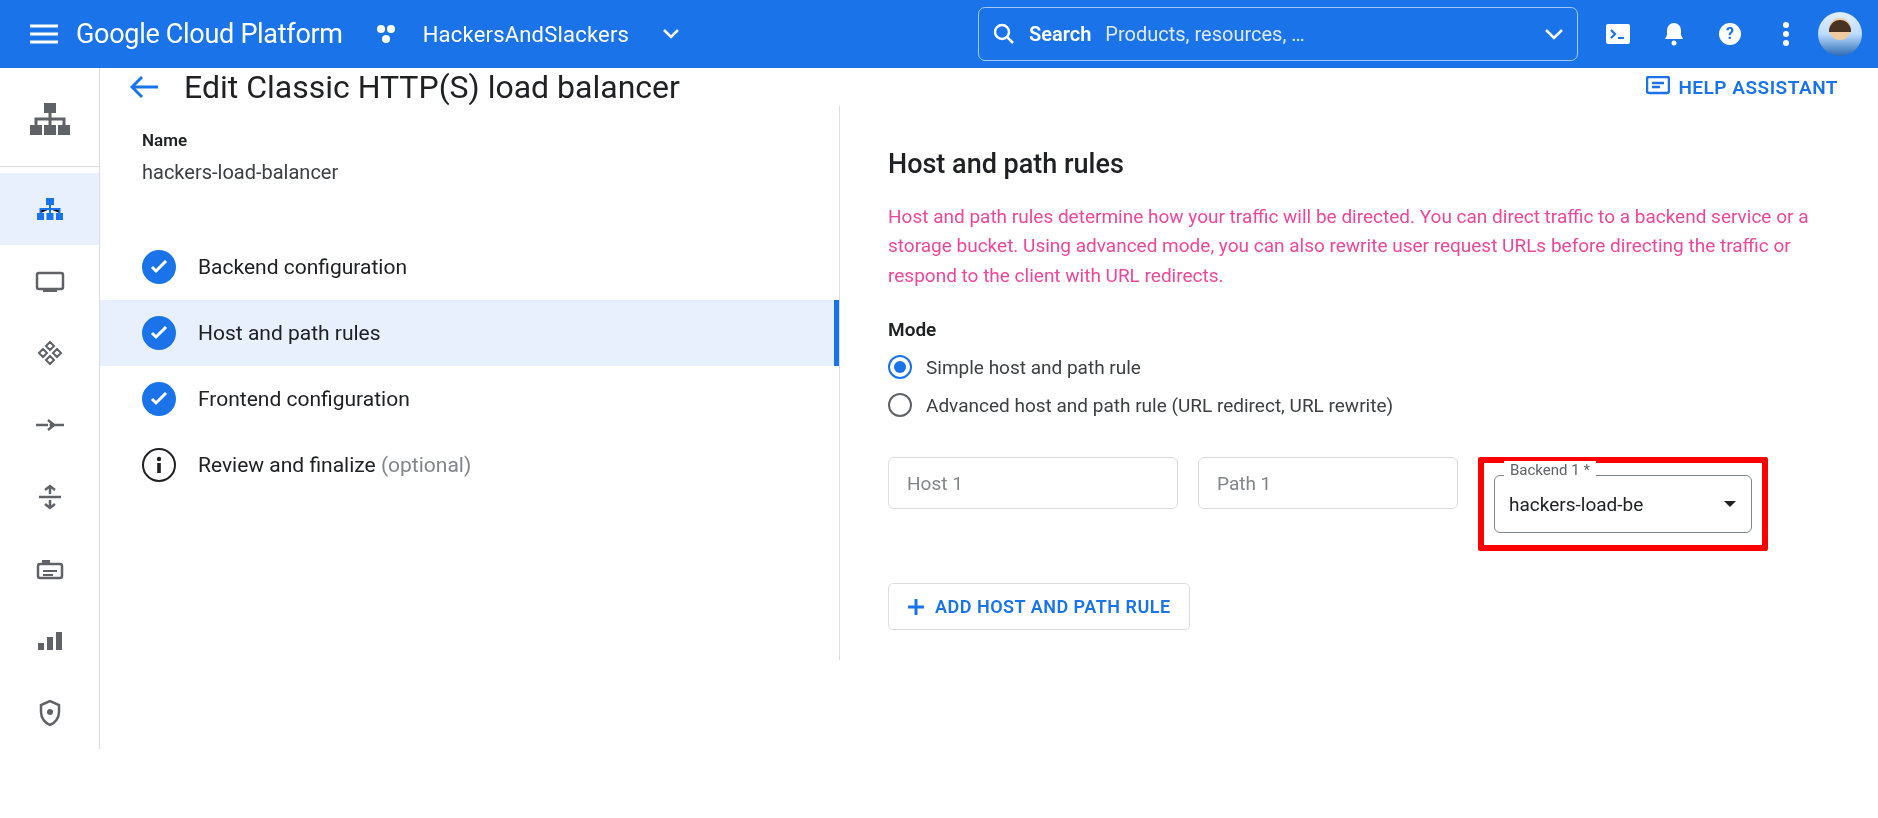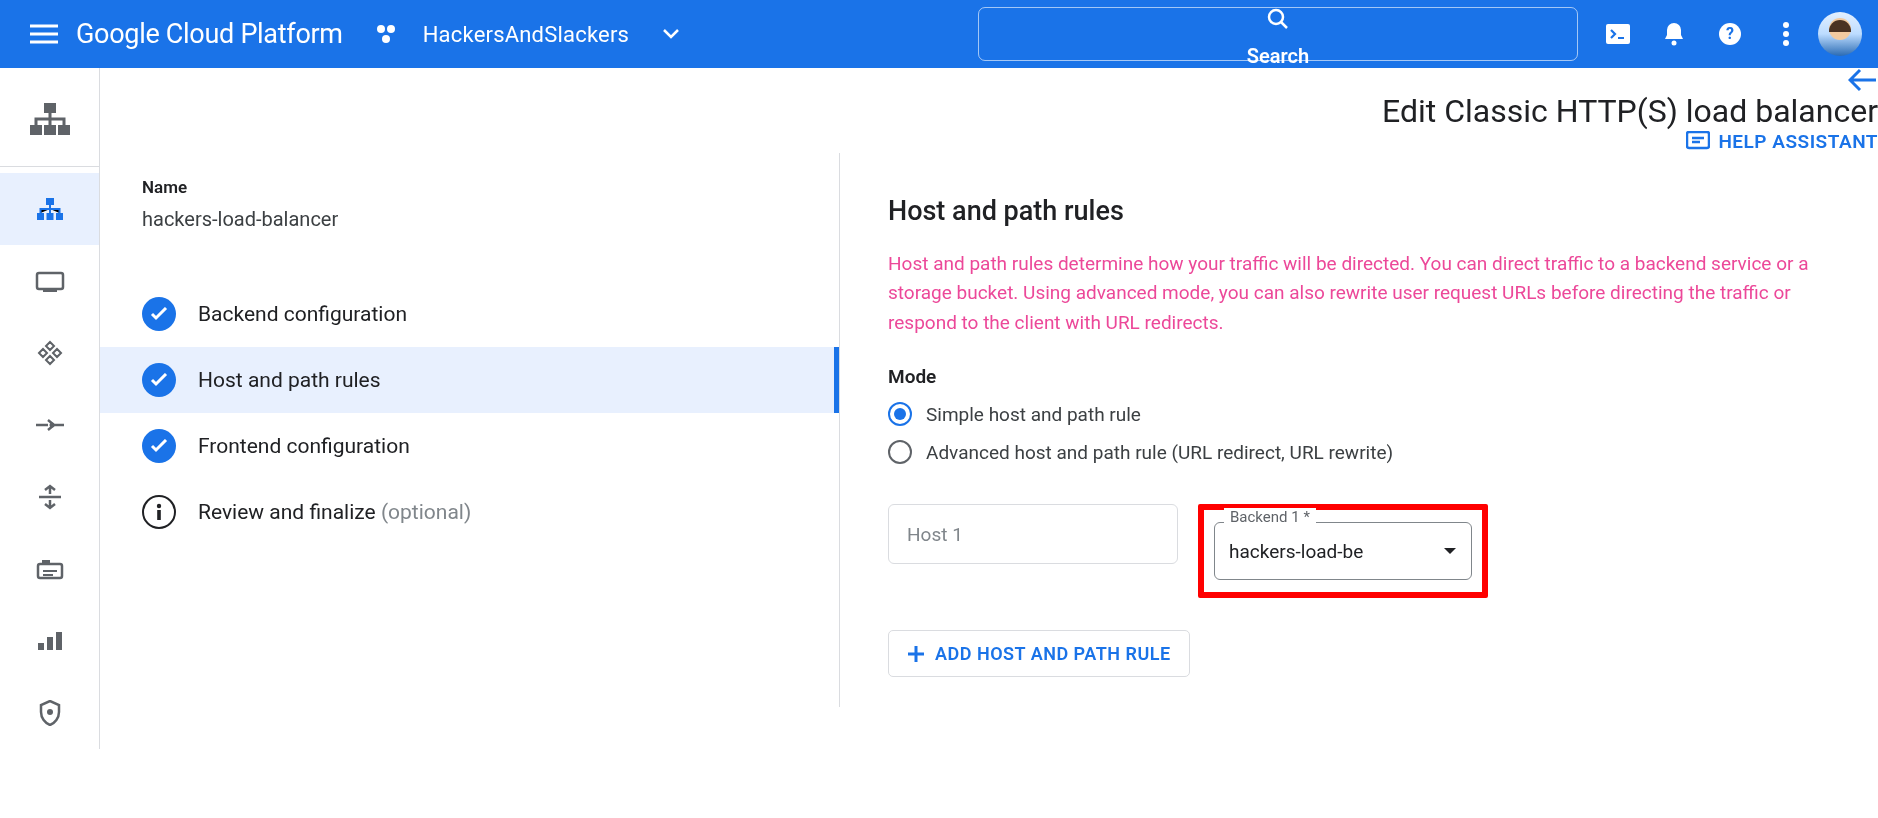--- a/index.html
+++ b/index.html
@@ -3,21 +3,21 @@
 <meta charset="utf-8">
 <style>
 * { box-sizing: border-box; margin: 0; padding: 0; }
 body { font-family: "Google Sans", Roboto, Arial, sans-serif; color: #202124; background: #fff; width: 1878px; overflow-x: hidden; }
 .header { display: flex; align-items: center; height: 68px; background: #1a73e8; color: #fff; padding: 0 16px; }
 .hamburger { width: 56px; height: 56px; display: flex; align-items: center; justify-content: center; cursor: pointer; margin-right: 4px;}
 .logo-text { font-size: 27px; font-weight: 400; letter-spacing: -0.3px; margin-right: 32px; white-space: nowrap;}
 .project-selector { display: flex; align-items: center; gap: 26px; cursor: pointer; font-size: 22px; letter-spacing: .2px;}
 .project-selector .proj-icon svg { display:block; }
 .search-wrap { flex: 0 0 auto; margin-left: auto; margin-right: 24px;}
-.search-bar { display: flex; align-items: center; width: 600px; height: 54px; border: 1.5px solid rgba(255,255,255,.6); border-radius: 7px; padding: 0 14px; color: rgba(255,255,255,.9); gap: 14px; flex-direction: column;}
+.search-bar { display: flex; align-items: center; width: 600px; height: 54px; border: 1.5px solid rgba(255,255,255,.6); border-radius: 7px; padding: 0 14px; color: rgba(255,255,255,.9); gap: 14px;}
 .search-bar .st { font-weight: 600; font-size: 20px; color: #fff;}
 .search-bar .ph { font-size: 20px; color: rgba(255,255,255,.85); flex: 1; white-space: nowrap; overflow:hidden; text-overflow:ellipsis;}
 .header-icons { display: flex; align-items: center; gap: 24px; margin-right: 8px;}
 .header-icons > div { width: 32px; height: 32px; display:flex; align-items:center; justify-content:center; cursor:pointer;}
 .avatar { width: 44px; height: 44px; border-radius: 50%; background: linear-gradient(180deg,#e3f0ff 0%,#bcdcff 50%, #2b6bb3 100%); display:flex; align-items:center; justify-content:center; margin-left: 8px; cursor:pointer; position:relative; overflow:hidden;}
 .avatar::before{content:""; position:absolute; top:6px; width:22px; height:22px; border-radius:50%; background:#f2caa0;}
 .avatar::after{content:""; position:absolute; top:8px; width:22px; height:12px; border-radius:11px 11px 0 0; background:#4a3222;}
 .body-wrap { display: flex; }
 .left-rail { width: 100px; border-right: 1px solid #dadce0; padding-top: 12px; display:flex; flex-direction:column; align-items:center;}
 .rail-item { width: 100%; height: 72px; display:flex; align-items:center; justify-content:center; color:#5f6368; cursor:pointer;}
@@ -45,29 +45,29 @@
 .btn-text { background:none; border:none; color:#3c4043; font-size:18px; font-weight:600; letter-spacing:.8px; cursor:pointer;}
 .right-panel { flex:1; padding: 42px 48px 30px 48px;}
 .rp-title { font-size:27px; font-weight:500; margin-bottom:22px;}
 .rp-desc { font-size:19px; color:#ec4899; line-height:1.55; max-width: 950px; margin-bottom:28px;}
 .mode-label { font-size:19px; font-weight:600; margin-bottom:14px;}
 .radio-row { display:flex; align-items:center; gap:14px; font-size:19px; color:#3c4043; margin-bottom:14px; cursor:pointer;}
 .radio { width:24px; height:24px; border:2.5px solid #5f6368; border-radius:50%; display:flex; align-items:center; justify-content:center; flex:0 0 24px;}
 .radio.selected { border-color:#1a73e8;}
 .radio.selected::after { content:""; width:12px; height:12px; border-radius:50%; background:#1a73e8;}
 .rule-row { display:flex; gap:20px; margin-top:40px; align-items:flex-start;}
-.input-box { height:60px; border:1px solid #dadce0; border-radius:6px; padding: 0 18px; font-size:19px; color:#80868b; display:flex; align-items:center; background:#fff;}
+.input-box { height:52px; border:1px solid #dadce0; border-radius:6px; padding: 0 18px; font-size:19px; color:#80868b; display:flex; align-items:center; background:#fff;}
 .input-box.host { flex:0 0 290px;}
 .input-box.path { flex:0 0 260px;}
 .backend-wrap { position:relative; flex:0 0 290px; border:6px solid #ff0000; padding: 8px 10px 12px 10px; border-radius:2px;}
 .backend-wrap::before { content: attr(data-legend); position:absolute; top:-2px; left:20px; background:#fff; padding:0 6px; font-size:15px; color:#5f6368;}
 .select-box { height:58px; border:1px solid #80868b; border-radius:6px; padding:0 14px; display:flex; align-items:center; justify-content:space-between; font-size:19px; cursor:pointer; background:#fff; margin-top:4px;}
 .add-rule { margin-top:32px; display:inline-flex; align-items:center; gap:10px; border:1px solid #dadce0; border-radius:5px; padding:12px 18px; color:#1a73e8; font-size:18px; font-weight:600; letter-spacing:.5px; cursor:pointer;}
 svg { display:block; }
-.header-line { display:flex; align-items:flex-end; width:100%;flex-direction:column;}
+.header-line { display:flex; align-items:center; width:100%;}
 .header-line .back-btn { margin-left: 30px;}
 </style>
 </head>
 <body>
 
 <div class="header">
   <div class="hamburger">
     <svg width="28" height="20" viewBox="0 0 28 20">
         <path d="M0 2h28M0 10h28M0 18h28" stroke="#fff" stroke-width="3"></path>
       </svg>
@@ -280,20 +280,23 @@
         </div>
         <div class="radio-row">
           <div class="radio"></div>
           <span>Advanced host and path rule (URL redirect, URL rewrite)</span>
         </div>
 
         <div class="rule-row">
           <div class="input-box host">
             <span>Host 1</span>
           </div>
+          <div class="input-box path">
+            <span>Path 1</span>
+          </div>
           <div class="backend-wrap" data-legend="Backend 1 *">
             <div class="select-box">
               <span>hackers-load-be</span>
               <span>
                 <svg width="14" height="8" viewBox="0 0 14 8">
                     <path d="M1 1l6 6 6-6" fill="#202124"></path>
                   </svg>
               </span>
             </div>
           </div>

